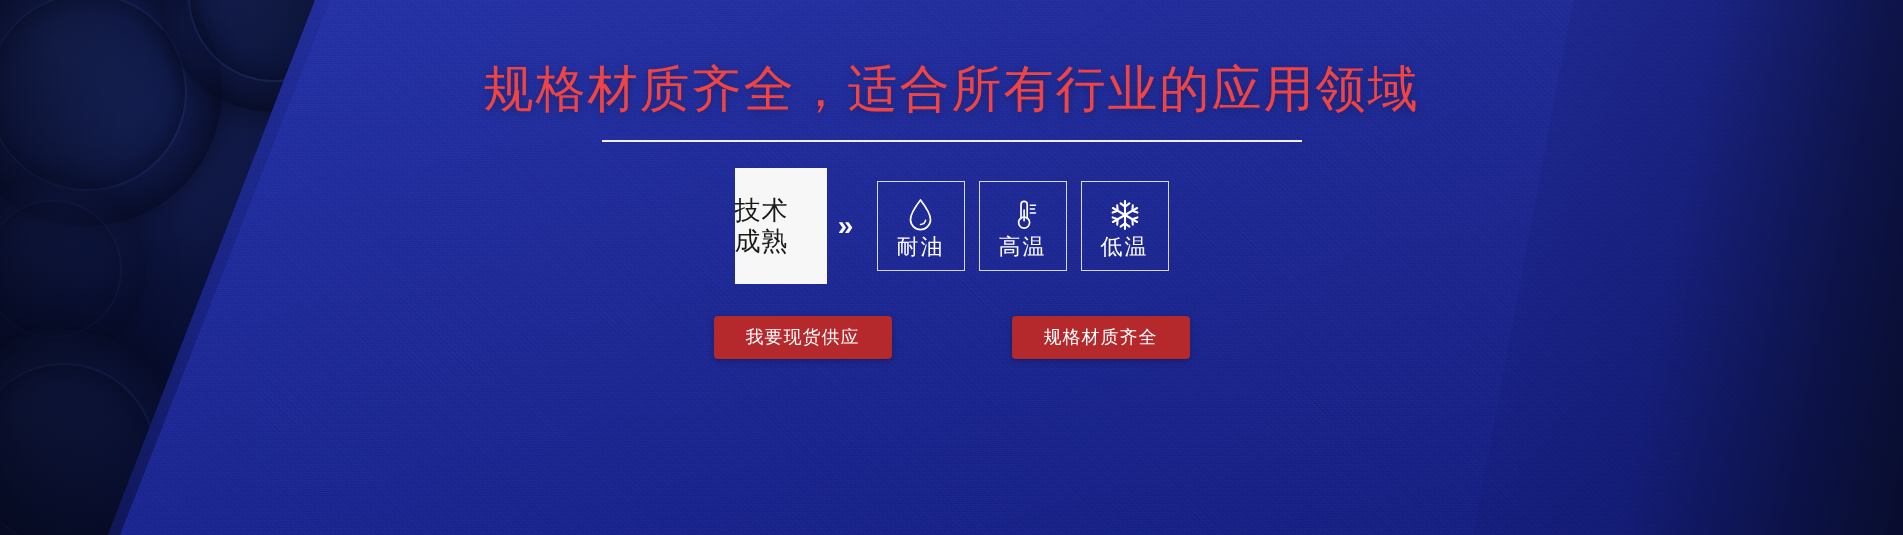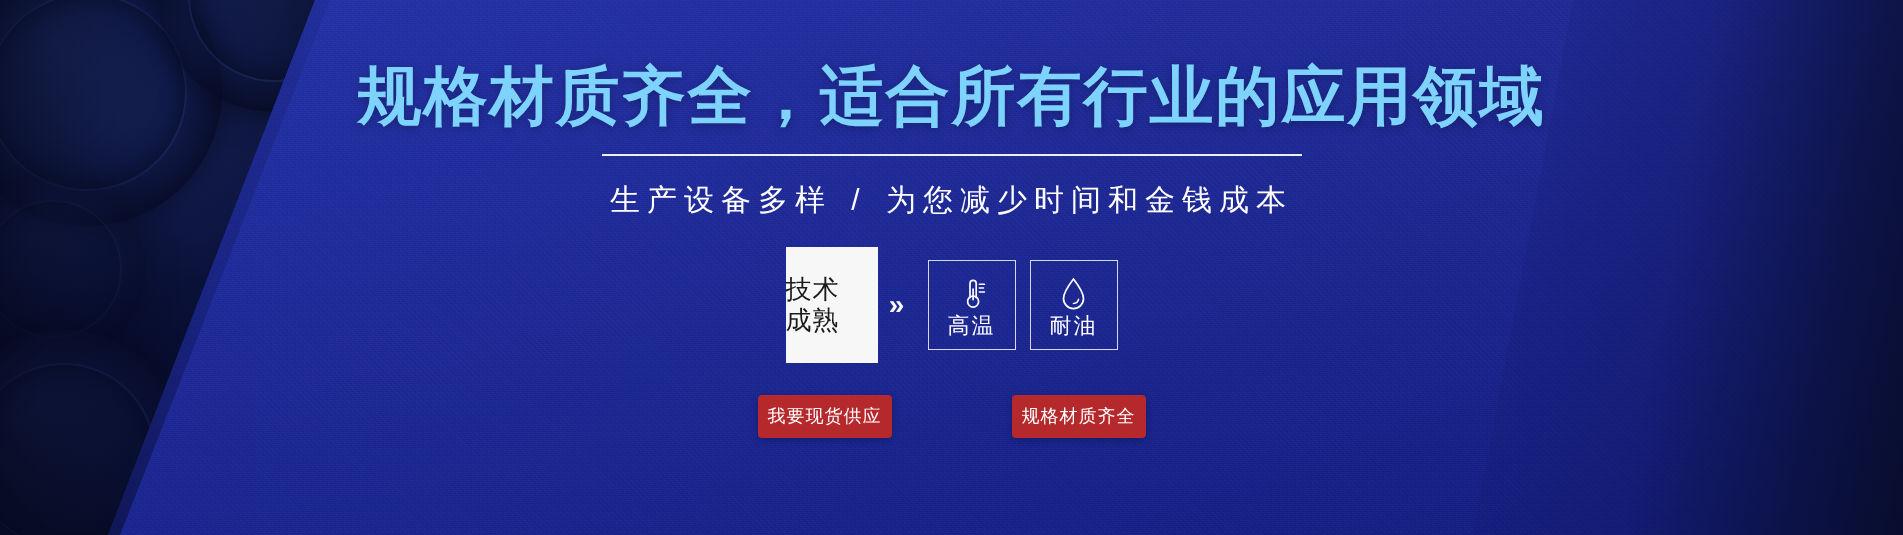--- a/index.html
+++ b/index.html
@@ -84,23 +84,23 @@
   }
 
   
   .content {
     position:absolute; inset:0;
     display:flex; flex-direction:column; align-items:center;
     padding-top:64px;
   }
 
   .headline {
-    font-size:64px;
-    font-weight:bold;
-    color:#7dd3fc;
+    font-size:50px;
+    font-weight:normal;
+    color:#ef4444;
     letter-spacing:2px;
     line-height:1;
     white-space:nowrap;
     text-shadow:0 2px 10px rgba(0,0,0,.28);
   }
 
   .divider {
     width:700px; height:2px;
     background:#ffffff;
     opacity:.92;
@@ -167,21 +167,21 @@
   .ctas {
     margin-top:32px;
     display:flex;
     gap:120px;
   }
   .cta {
     background:#b5282b;
     color:#ffffff;
     font-size:18px;
     letter-spacing:1px;
-    padding:9px 10px 10px;
+    padding:9px 32px 10px;
     border:none;
     border-radius:4px;
     cursor:pointer;
     font-family:inherit;
     box-shadow:0 2px 6px rgba(0,0,0,.25);
     white-space:nowrap;
   }
 </style>
 </head>
 <body>
@@ -203,59 +203,72 @@
   <div class="band-noise"></div>
   <div class="band-fade-l"></div>
   <div class="band-fade-r"></div>
 
   <div class="content">
 
     <div class="headline">规格材质齐全，适合所有行业的应用领域</div>
 
     <div class="divider"></div>
 
-    <div class="subtitle">
-      <span>生产设备多样</span>
-      <span class="slash">/</span>
-      <span>为您减少时间和金钱成本</span>
-    </div>
 
     <div class="features">
 
       <div class="tag-box">
         <span>技术</span>
         <span>成熟</span>
       </div>
 
       <div class="chevron">»</div>
 
       <div class="feat-list">
+
+        <div class="feat">
+          <div class="ficon">
+            <svg width="27" height="34" viewBox="0 0 27 34" fill="none">
+              <path d="M13.5 2 C13.5 2 3.5 15 3.5 21.6 A10 10 0 0 0 23.5 21.6 C23.5 15 13.5 2 13.5 2 Z" stroke="#fff" stroke-width="1.7" fill="none" stroke-linejoin="round"></path>
+              <path d="M18.6 22.2 a5.3 5.3 0 0 1 -5.1 4.3" stroke="#fff" stroke-width="1.5" fill="none" stroke-linecap="round"></path>
+            </svg>
+          </div>
+          <div class="flabel">耐油</div>
+        </div>
 
         <div class="feat">
           <div class="ficon">
             <svg width="30" height="34" viewBox="0 0 30 34" fill="none">
               <path d="M13 20.5 V6.5 a3.1 3.1 0 0 1 6.2 0 V20.5" stroke="#fff" stroke-width="1.7" fill="none" stroke-linecap="round"></path>
               <circle cx="16.1" cy="24.6" r="5.5" stroke="#fff" stroke-width="1.7" fill="none"></circle>
               <path d="M16.1 12 V22.6" stroke="#fff" stroke-width="1.7" stroke-linecap="round"></path>
               <path d="M22.3 7.2 h5.2 M22.3 11.1 h4.2 M22.3 15 h5.2" stroke="#fff" stroke-width="1.5" stroke-linecap="round"></path>
             </svg>
           </div>
           <div class="flabel">高温</div>
         </div>
 
         <div class="feat">
           <div class="ficon">
-            <svg width="27" height="34" viewBox="0 0 27 34" fill="none">
-              <path d="M13.5 2 C13.5 2 3.5 15 3.5 21.6 A10 10 0 0 0 23.5 21.6 C23.5 15 13.5 2 13.5 2 Z" stroke="#fff" stroke-width="1.7" fill="none" stroke-linejoin="round"></path>
-              <path d="M18.6 22.2 a5.3 5.3 0 0 1 -5.1 4.3" stroke="#fff" stroke-width="1.5" fill="none" stroke-linecap="round"></path>
+            <svg width="34" height="34" viewBox="0 0 34 34">
+              <g stroke="#fff" stroke-width="2.1" stroke-linecap="round">
+                <path d="M17 3 V31"></path>
+                <path d="M4.9 10 L29.1 24"></path>
+                <path d="M4.9 24 L29.1 10"></path>
+                <path d="M17 8.6 L12.6 5.4 M17 8.6 L21.4 5.4"></path>
+                <path d="M17 25.4 L12.6 28.6 M17 25.4 L21.4 28.6"></path>
+                <path d="M9.7 12.8 L9.2 7.4 M9.7 12.8 L4.6 14.6"></path>
+                <path d="M24.3 21.2 L24.8 26.6 M24.3 21.2 L29.4 19.4"></path>
+                <path d="M9.7 21.2 L4.6 19.4 M9.7 21.2 L9.2 26.6"></path>
+                <path d="M24.3 12.8 L29.4 14.6 M24.3 12.8 L24.8 7.4"></path>
+              </g>
             </svg>
           </div>
-          <div class="flabel">耐油</div>
+          <div class="flabel">低温</div>
         </div>
-
 
 
 
       </div>
     </div>
 
     <div class="ctas">
       <button class="cta">我要现货供应</button>
       <button class="cta">规格材质齐全</button>
     </div>

